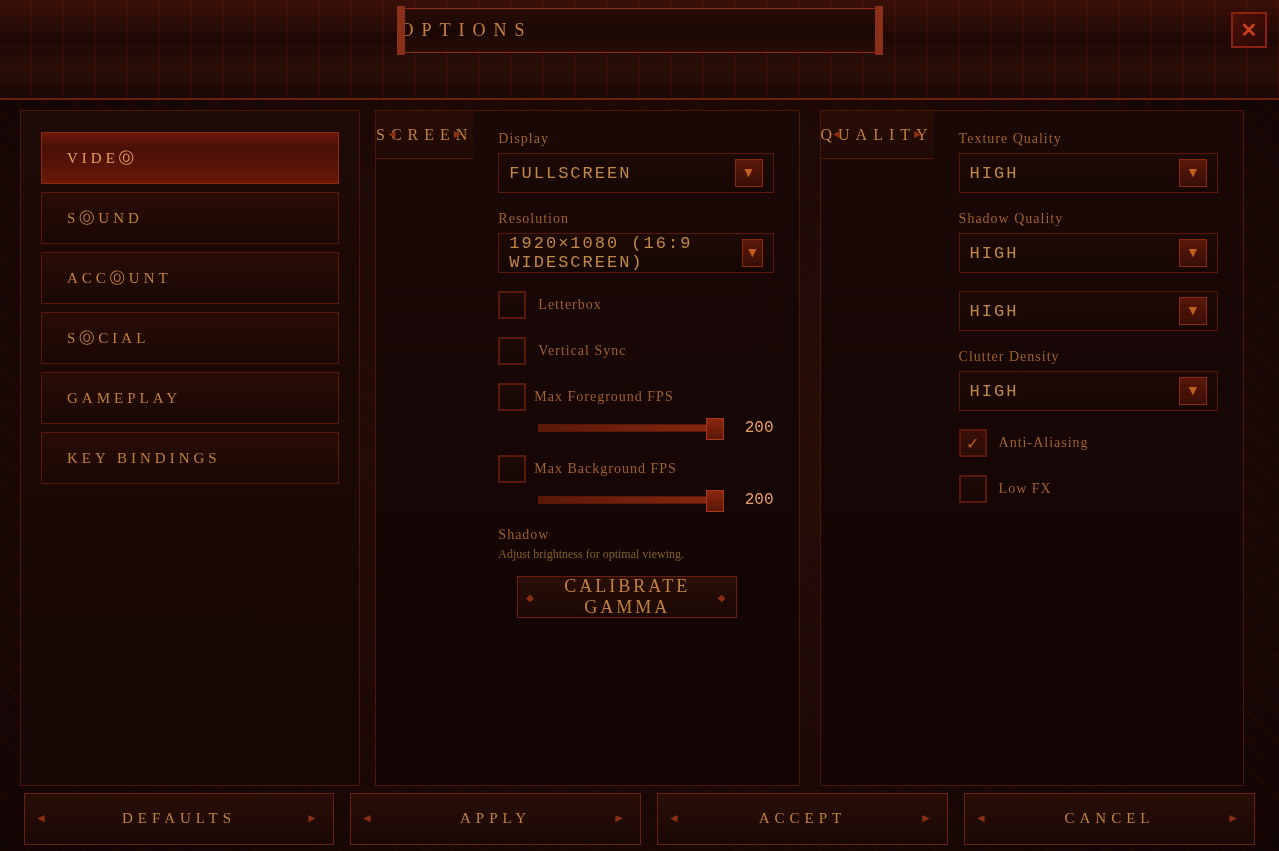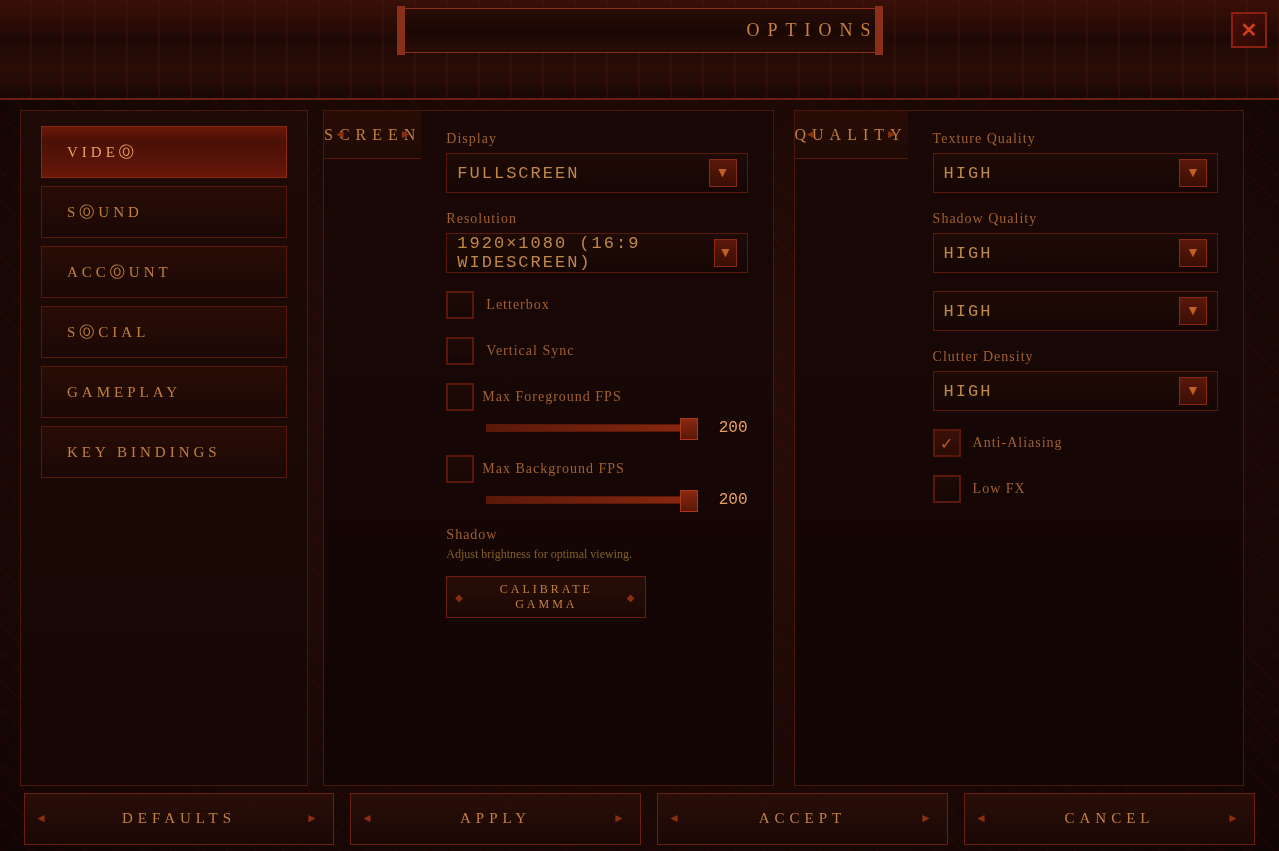--- a/index.html
+++ b/index.html
@@ -64,21 +64,21 @@
       position: absolute;
       top: 8px;
       left: 50%;
       transform: translateX(-50%);
       width: 480px;
       height: 45px;
       background: linear-gradient(180deg, #2a0c06 0%, #1a0804 50%, #2a0c06 100%);
       border: 1px solid #8a3018;
       display: flex;
       align-items: center;
-      justify-content: flex-end;
+      justify-content: flex-start;
       z-index: 2;
     }
 
     .title-bar::before, .title-bar::after {
       content: '';
       position: absolute;
       top: -3px; bottom: -3px;
       width: 8px;
       background: #8a3018;
     }
@@ -119,24 +119,24 @@
       left: 20px;
       right: 20px;
       bottom: 65px;
       display: flex;
       gap: 0;
       z-index: 2;
     }
 
     
     .sidebar {
-      width: 288px;
+      width: 340px;
       background: linear-gradient(180deg, #1e0a06 0%, #160704 100%);
       border: 1px solid #4a1808;
-      padding: 15px 20px;
+      padding: 21px 20px;
       display: flex;
       flex-direction: column;
       gap: 8px;
     }
 
     .nav-btn {
       width: 100%;
       height: 52px;
       background: linear-gradient(180deg, #2a0c06 0%, #1a0804 100%);
       border: 1px solid #5a1808;
@@ -359,31 +359,32 @@
     .gamma-desc {
       color: #806028;
       font-size: 12px;
       margin-bottom: 14px;
     }
 
     .calibrate-btn {
       display: flex;
       align-items: center;
       justify-content: center;
-      width: 200px;
+      width: 220px;
       height: 42px;
       background: linear-gradient(180deg, #2a0e08 0%, #1a0804 100%);
       border: 1px solid #6a2010;
       color: #c08040;
       font-family: inherit;
-      font-size: 12px;
+      font-size: 18px;
       letter-spacing: 3px;
       text-transform: uppercase;
       cursor: pointer;
       position: relative;
+      margin-left: 19px;
     }
 
     .calibrate-btn::before, .calibrate-btn::after {
       content: '◆';
       color: #8a3010;
       margin: 0 8px;
       font-size: 10px;
     }
 
     

